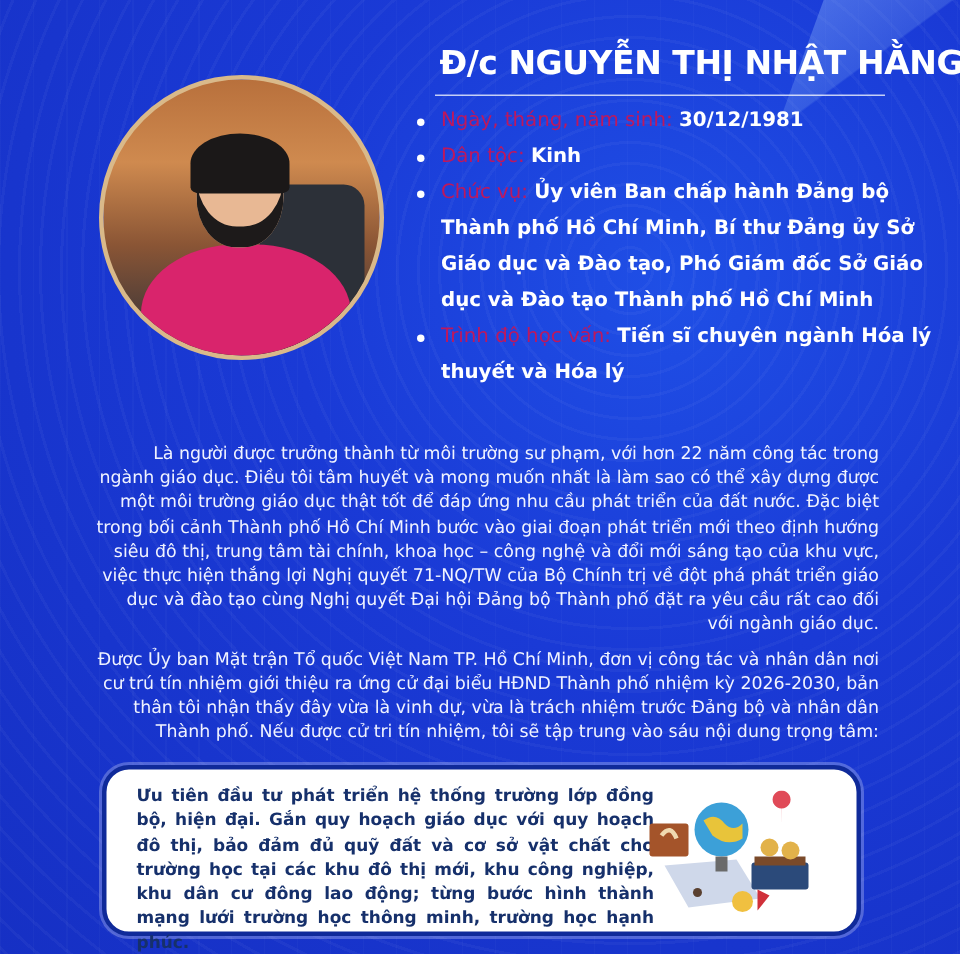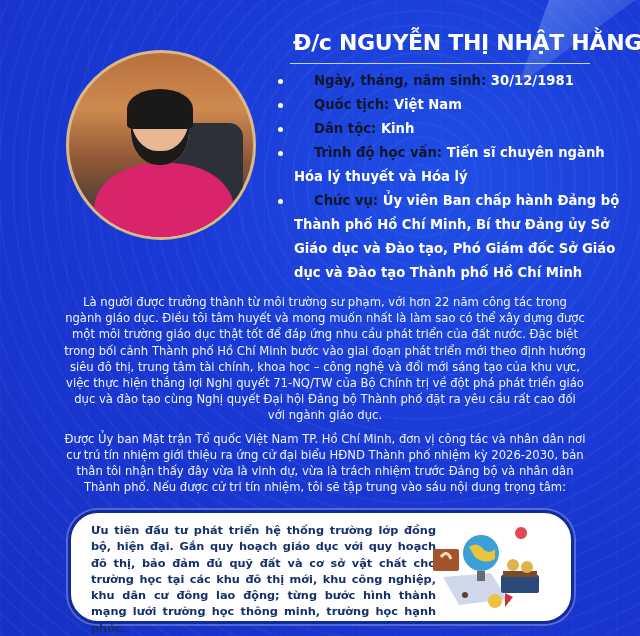--- a/index.html
+++ b/index.html
@@ -65,32 +65,32 @@
     .info-list {
       position: absolute; left: 276px; top: 69px; width: 350px;
       list-style: none;
       font-size: 13.2px; line-height: 24px;
     }
     .info-list li { position: relative; padding-left: 18px; }
     .info-list li::before {
       content: ""; position: absolute; left: 2px; top: 10px;
       width: 5px; height: 5px; border-radius: 50%; background: #ffffff;
     }
-    .info-list .lbl { font-weight: bold; color: #0f172a; margin-left: 20px; }
+    .info-list .lbl { font-weight: normal; color: #be185d; }
     .info-list .val { font-weight: bold; margin-top: 42px; }
     .bio {
       position: absolute; left: 64px; top: 294px; width: 522px;
       font-size: 11.6px; line-height: 16.2px; color: #f0f3ff;
-      text-align: center;
+      text-align: right;
     }
     .bio p + p { margin-top: 7px; }
     .pledge-card {
       position: absolute; left: 68px; top: 510px; width: 506px; height: 114px;
       background: #ffffff;
-      border-radius: 30px;
+      border-radius: 18px;
       border: 3px solid #0f2a9a;
       box-shadow: 0 0 0 2px rgba(255,255,255,0.25);
     }
     .pledge-text {
       position: absolute; left: 20px; top: 10px; width: 345px;
       font-family: "DejaVu Sans", sans-serif;
       font-weight: bold; font-size: 11.3px; line-height: 16.3px;
       color: #16306b; text-align: justify;
     }
     .pledge-illus {
@@ -108,24 +108,23 @@
   <div class="photo-body"></div>
   <div class="photo-head"></div>
   <div class="photo-hair"></div>
 </div>
 
 <h1 class="title">Đ/c NGUYỄN THỊ NHẬT HẰNG</h1>
 <div class="title-rule"></div>
 
 <ul class="info-list">
   <li><span class="lbl">Ngày, tháng, năm sinh: </span><span class="val">30/12/1981</span></li>
-  <li><span class="lbl">Quốc tịch: </span><span class="val">Việt Nam</span></li>
   <li><span class="lbl">Dân tộc: </span><span class="val">Kinh</span></li>
+  <li><span class="lbl">Chức vụ: </span><span class="val">Ủy viên Ban chấp hành Đảng bộ Thành phố Hồ Chí Minh, Bí thư Đảng ủy Sở Giáo dục và Đào tạo, Phó Giám đốc Sở Giáo dục và Đào tạo Thành phố Hồ Chí Minh</span></li>
   <li><span class="lbl">Trình độ học vấn: </span><span class="val">Tiến sĩ chuyên ngành Hóa lý thuyết và Hóa lý</span></li>
-  <li><span class="lbl">Chức vụ: </span><span class="val">Ủy viên Ban chấp hành Đảng bộ Thành phố Hồ Chí Minh, Bí thư Đảng ủy Sở Giáo dục và Đào tạo, Phó Giám đốc Sở Giáo dục và Đào tạo Thành phố Hồ Chí Minh</span></li>
 </ul>
 
 <div class="bio">
   <p>Là người được trưởng thành từ môi trường sư phạm, với hơn 22 năm công tác trong ngành giáo dục. Điều tôi tâm huyết và mong muốn nhất là làm sao có thể xây dựng được một môi trường giáo dục thật tốt để đáp ứng nhu cầu phát triển của đất nước. Đặc biệt trong bối cảnh Thành phố Hồ Chí Minh bước vào giai đoạn phát triển mới theo định hướng siêu đô thị, trung tâm tài chính, khoa học – công nghệ và đổi mới sáng tạo của khu vực, việc thực hiện thắng lợi Nghị quyết 71-NQ/TW của Bộ Chính trị về đột phá phát triển giáo dục và đào tạo cùng Nghị quyết Đại hội Đảng bộ Thành phố đặt ra yêu cầu rất cao đối với ngành giáo dục.</p>
   <p>Được Ủy ban Mặt trận Tổ quốc Việt Nam TP. Hồ Chí Minh, đơn vị công tác và nhân dân nơi cư trú tín nhiệm giới thiệu ra ứng cử đại biểu HĐND Thành phố nhiệm kỳ 2026-2030, bản thân tôi nhận thấy đây vừa là vinh dự, vừa là trách nhiệm trước Đảng bộ và nhân dân Thành phố. Nếu được cử tri tín nhiệm, tôi sẽ tập trung vào sáu nội dung trọng tâm:</p>
 </div>
 
 <div class="pledge-card">
   <p class="pledge-text">Ưu tiên đầu tư phát triển hệ thống trường lớp đồng bộ, hiện đại. Gắn quy hoạch giáo dục với quy hoạch đô thị, bảo đảm đủ quỹ đất và cơ sở vật chất cho trường học tại các khu đô thị mới, khu công nghiệp, khu dân cư đông lao động; từng bước hình thành mạng lưới trường học thông minh, trường học hạnh phúc.</p>
   <svg class="pledge-illus" viewBox="0 0 120 86">

